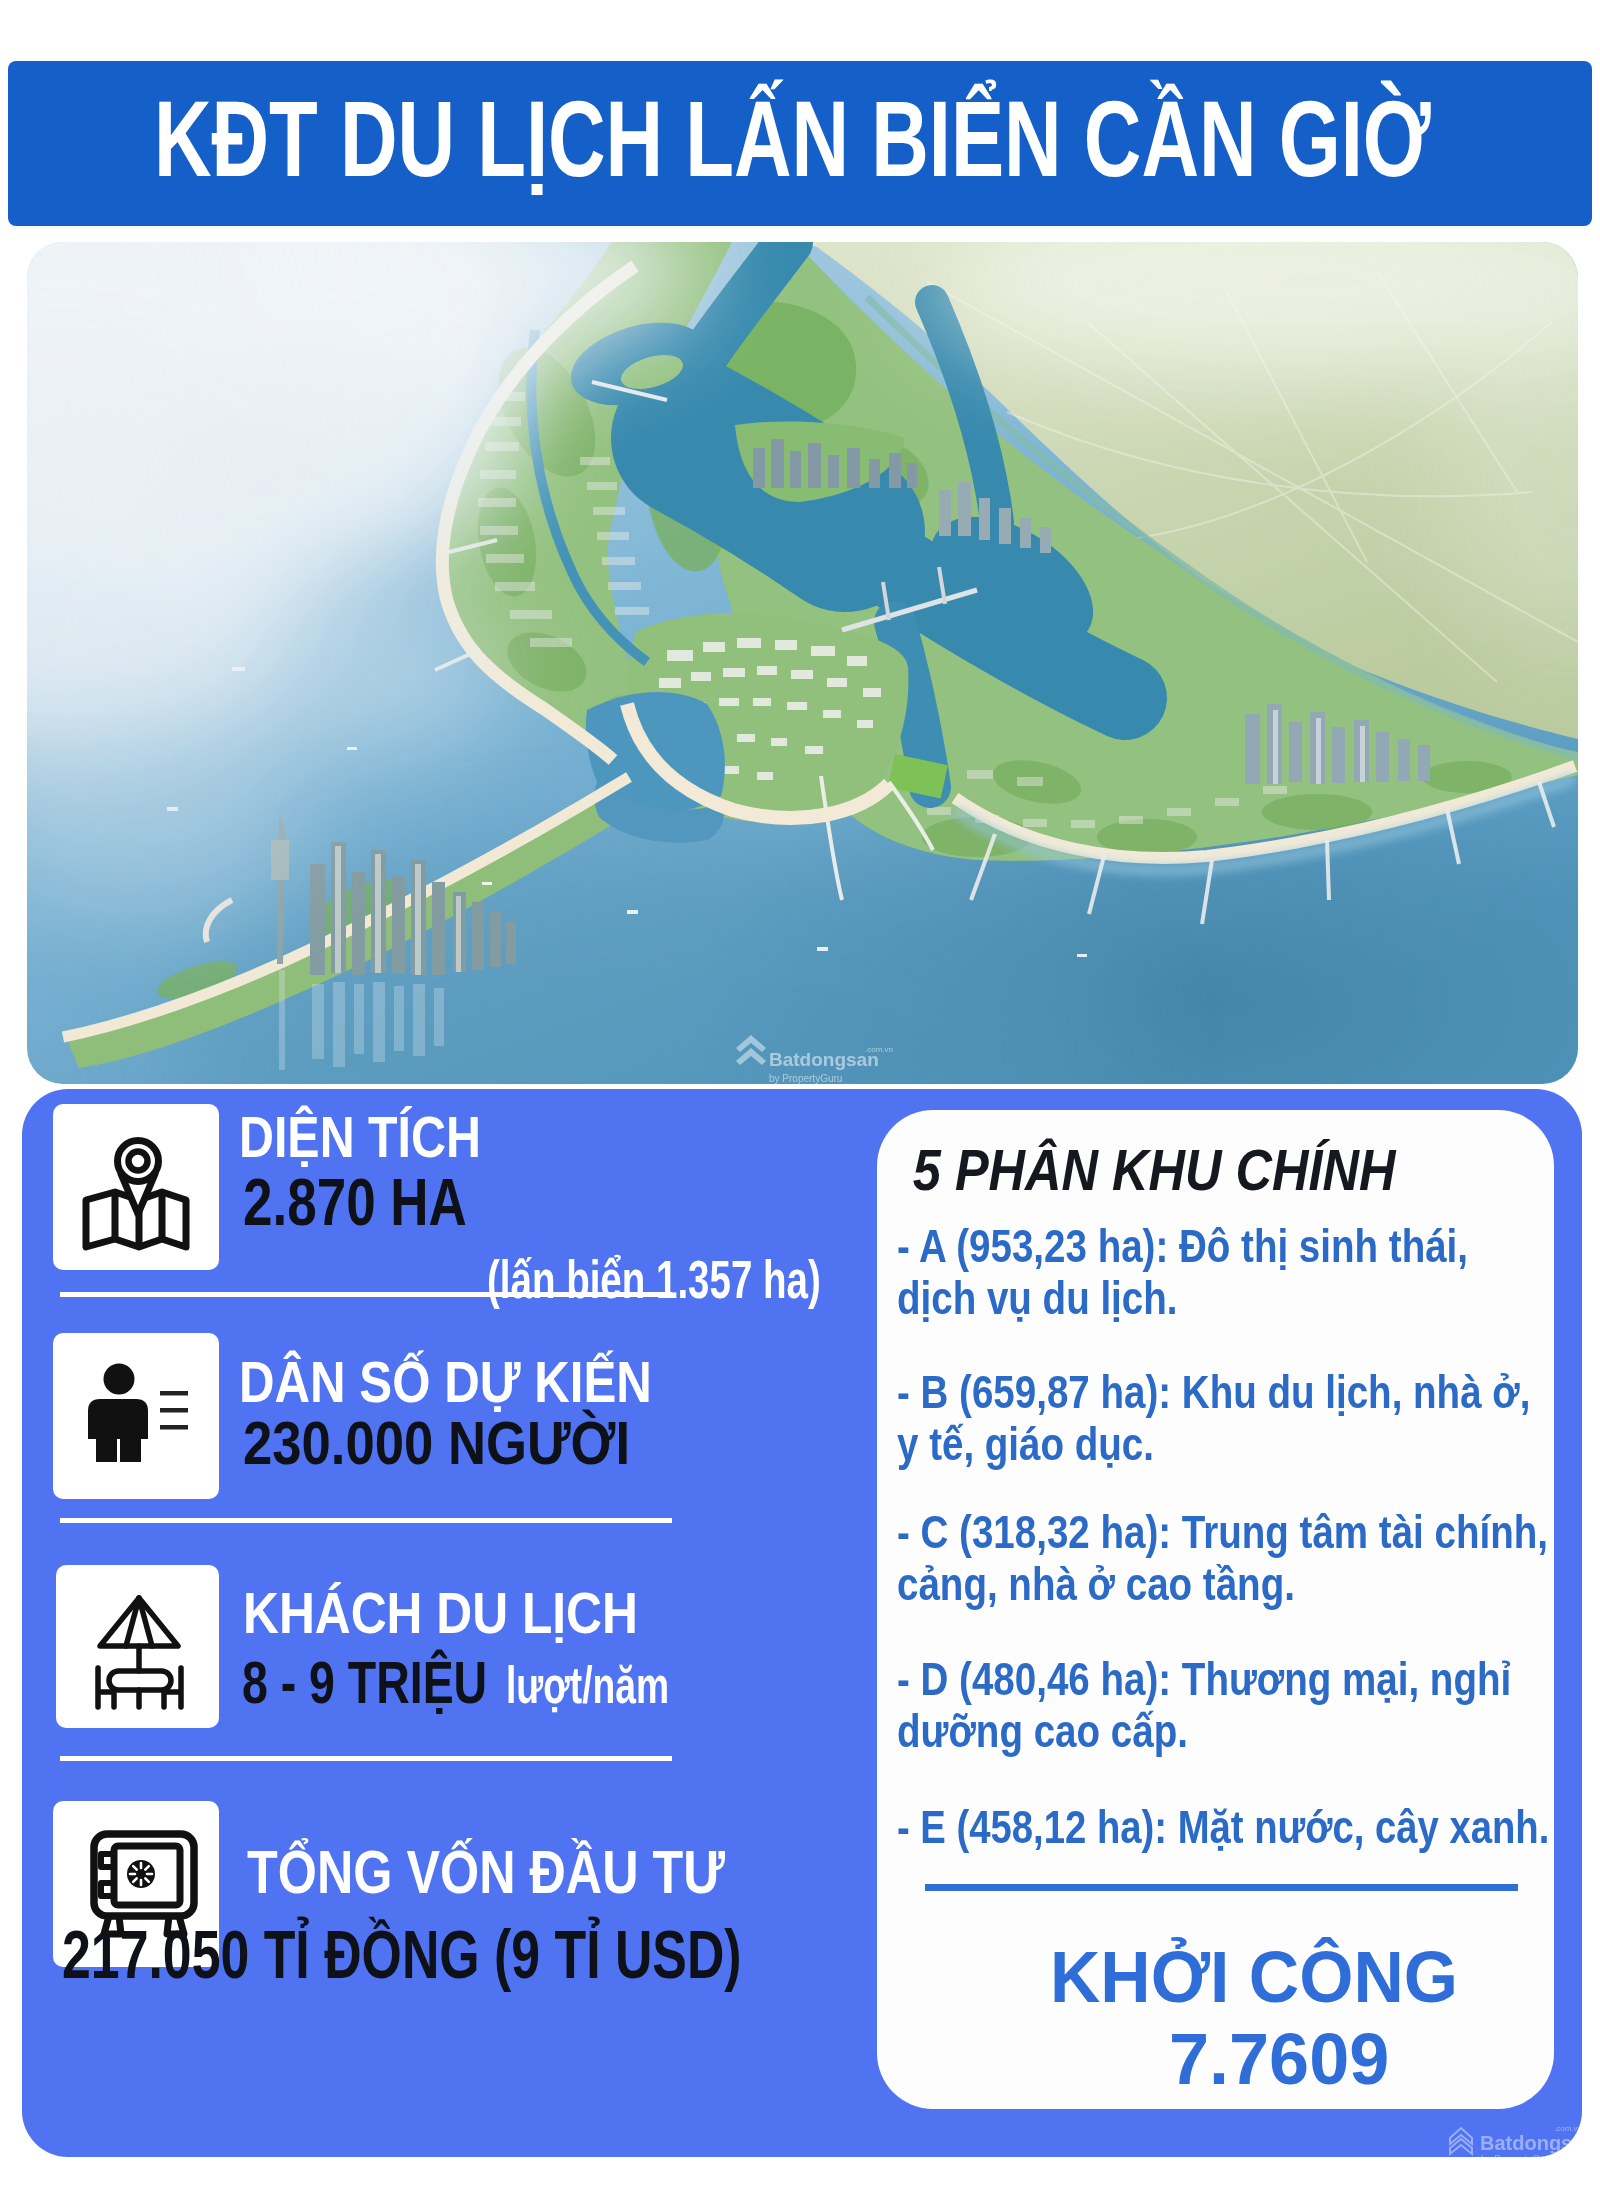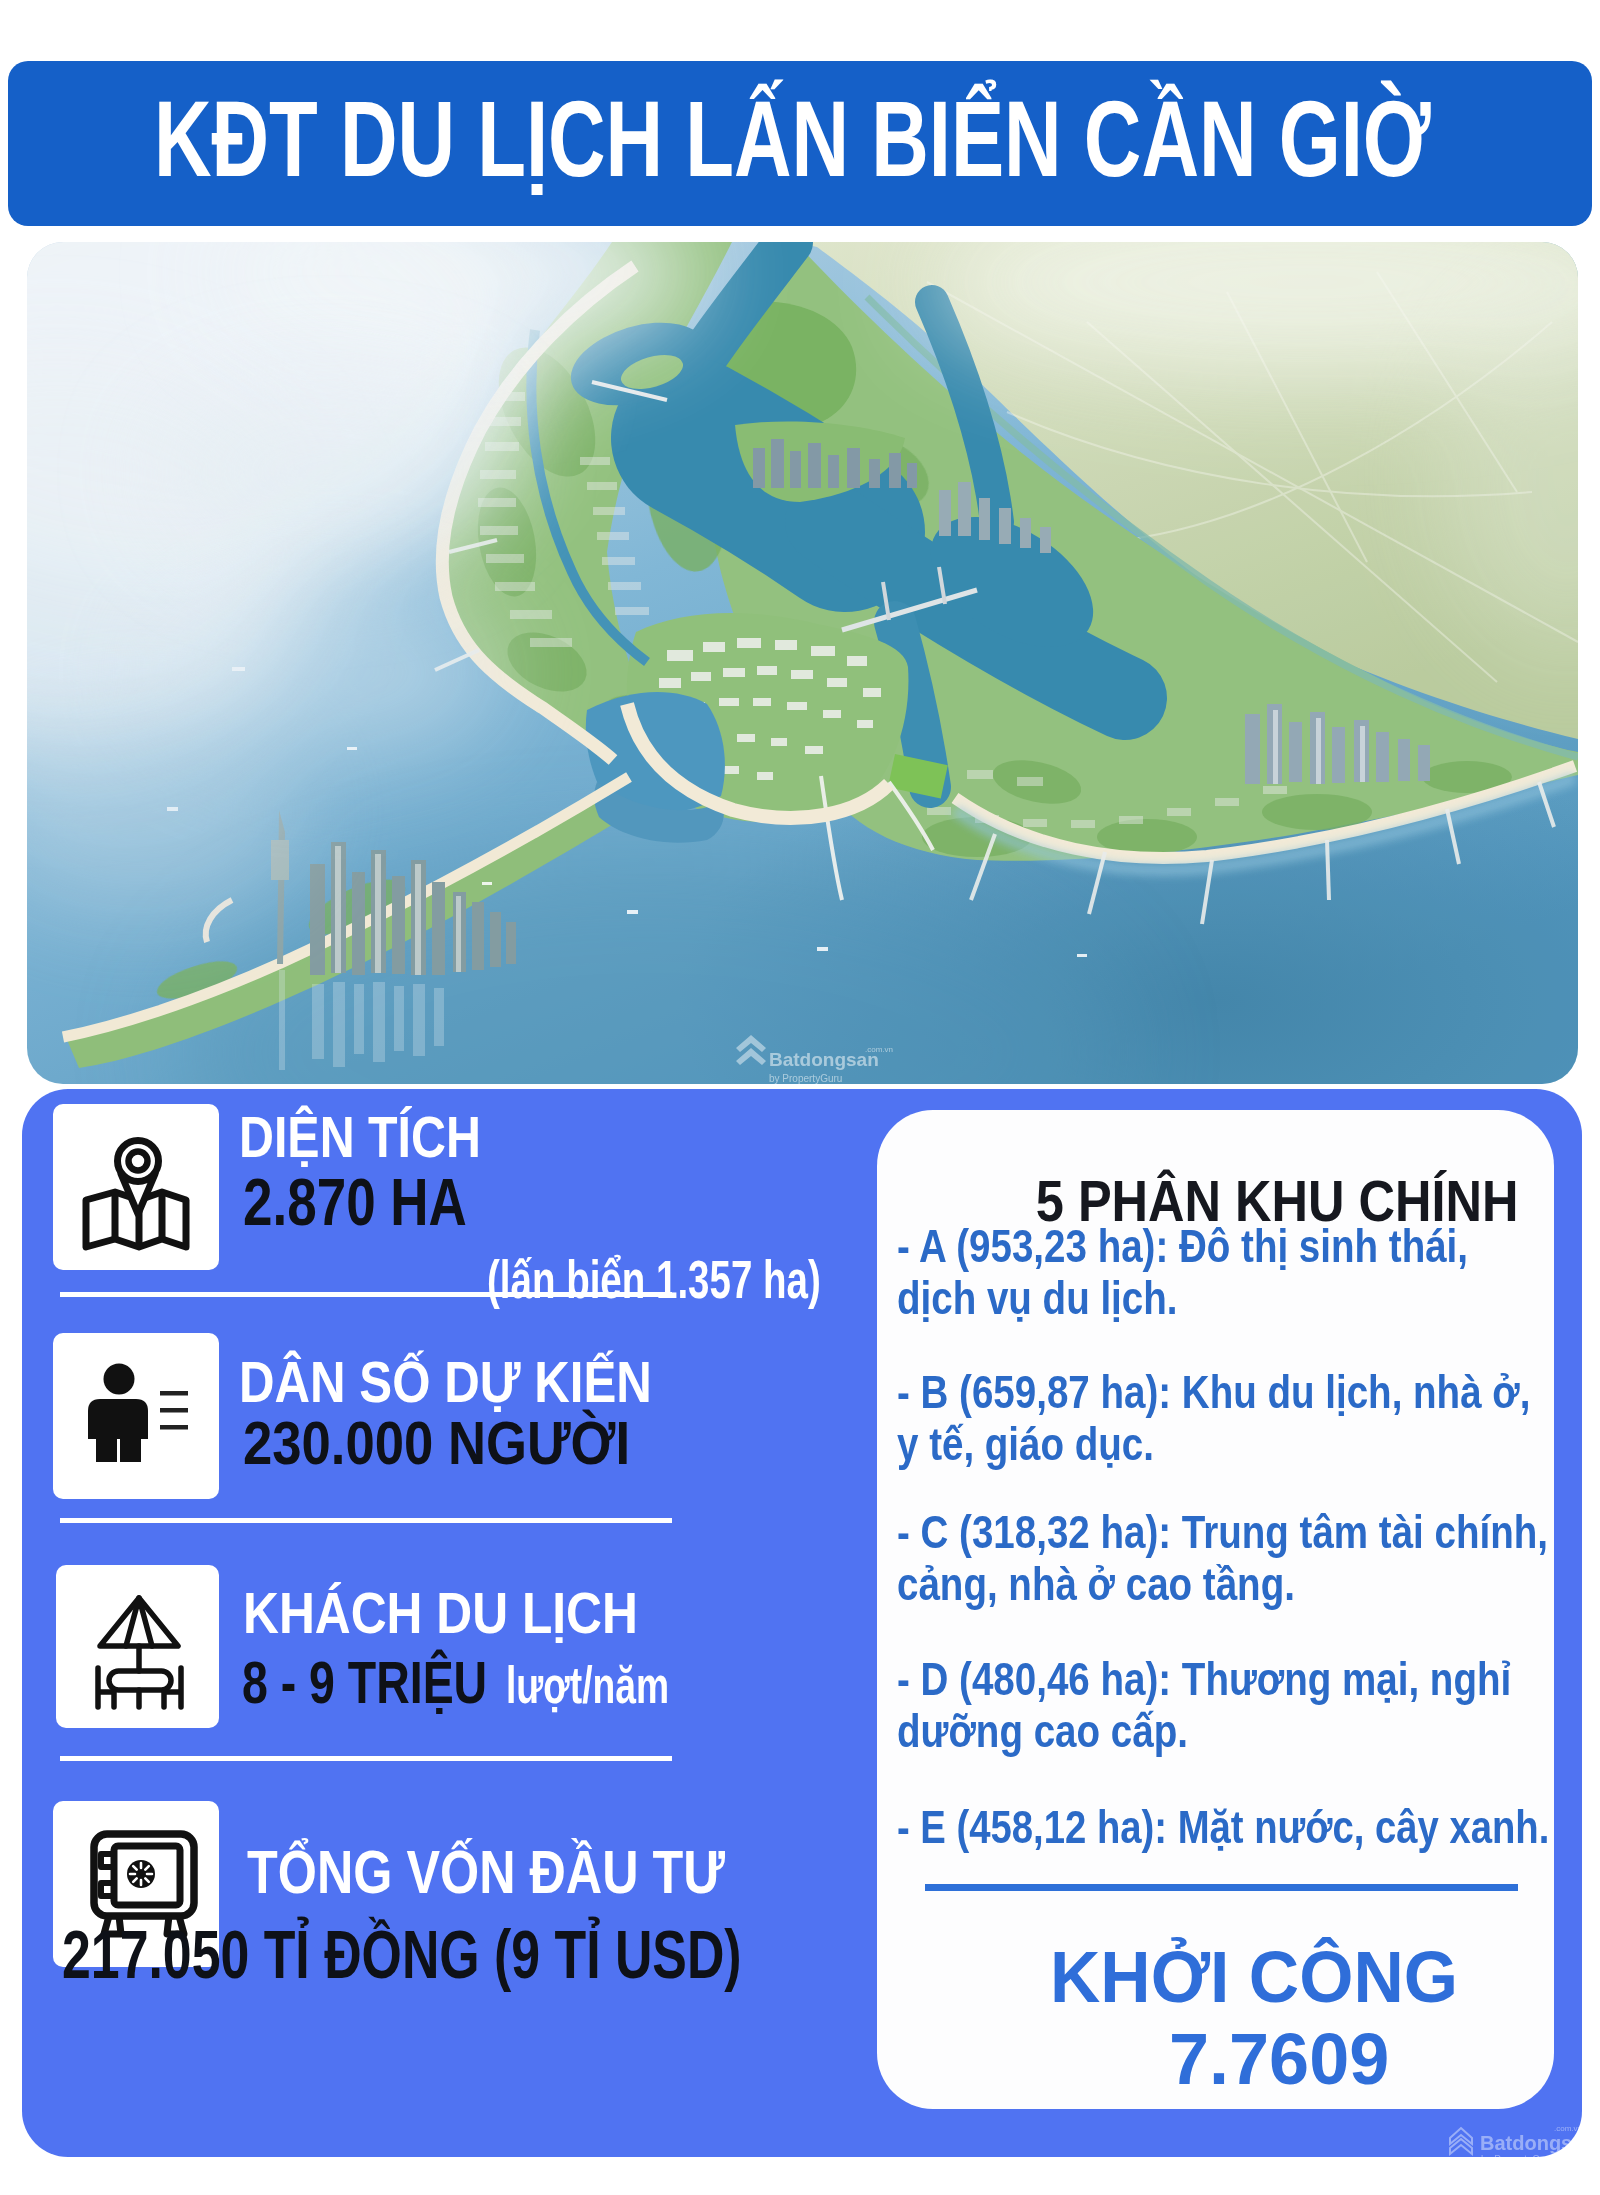--- a/index.html
+++ b/index.html
@@ -3,21 +3,21 @@
 <meta charset="utf-8">
 <style>
   html,body{margin:0;padding:0;background:#ffffff;}
   body{width:1600px;height:2195px;position:relative;font-family:"Liberation Sans",sans-serif;overflow:hidden;}
   .abs{position:absolute;}
   .cx{display:inline-block;white-space:nowrap;transform-origin:left top;}
 </style>
 </head>
 <body>
 
-<div class="abs" style="left:8px;top:61px;width:1584px;height:165px;background:#1560c8;border-radius:20px;">
+<div class="abs" style="left:8px;top:61px;width:1584px;height:165px;background:#1560c8;border-radius:8px;">
   <span class="cx abs" style="left:146px;top:24px;transform:scaleX(0.738);color:#ffffff;font-weight:bold;font-size:108px;line-height:1;">KĐT DU LỊCH LẤN BIỂN CẦN GIỜ</span>
 </div>
 
 <svg class="abs" style="left:27px;top:242px;border-radius:36px;" width="1551" height="842" viewBox="0 0 1551 842">
   <defs>
     <radialGradient id="seadark" cx="0.5" cy="0.5" r="0.5">
       <stop offset="0" stop-color="#3b80a6"></stop>
         <stop offset="1" stop-color="#3b80a6" stop-opacity="0"></stop>
     </radialGradient>
     <linearGradient id="sea" x1="0" y1="0" x2="0.7" y2="1">
@@ -391,21 +391,21 @@
     <path d="M116 115 L114 133 L131 133 L126 115" stroke-width="7"></path>
   </svg>
 </div>
 
 <div class="abs" style="left:247px;top:1836px;"><span class="cx" style="transform:scaleX(0.812);color:#ffffff;font-weight:bold;font-size:62px;">TỔNG VỐN ĐẦU TƯ</span></div>
 
 <div class="abs" style="left:62px;top:1915px;"><span class="cx" style="transform:scaleX(0.751);color:#0e1118;font-weight:bold;font-size:69px;">217.050 TỈ ĐỒNG (9 TỈ USD)</span></div>
 
 <div class="abs" style="left:877px;top:1110px;width:677px;height:999px;background:#fdfdfe;border-radius:56px;"></div>
 
-<div class="abs" style="left:877px;top:1167px;width:677px;text-align:right;"><span class="cx" style="transform-origin:center top;transform:scaleX(0.871);color:#16181f;font-weight:bold;font-size:58px;">5 PHÂN KHU CHÍNH</span></div>
+<div class="abs" style="left:877px;top:1136px;width:677px;text-align:left;font-style:italic;"><span class="cx" style="transform-origin:center top;transform:scaleX(0.871);color:#16181f;font-weight:bold;font-size:58px;">5 PHÂN KHU CHÍNH</span></div>
 
 <div class="abs" style="left:897px;top:1220px;"><span class="cx" style="transform:scaleX(0.82);color:#2b6ac7;font-weight:bold;font-size:47px;line-height:52px;">- A (953,23 ha): Đô thị sinh thái,<br>dịch vụ du lịch.</span></div>
 
 <div class="abs" style="left:897px;top:1366px;"><span class="cx" style="transform:scaleX(0.82);color:#2b6ac7;font-weight:bold;font-size:47px;line-height:52px;">- B (659,87 ha): Khu du lịch, nhà ở,<br>y tế, giáo dục.</span></div>
 
 <div class="abs" style="left:897px;top:1506px;"><span class="cx" style="transform:scaleX(0.82);color:#2b6ac7;font-weight:bold;font-size:47px;line-height:52px;">- C (318,32 ha): Trung tâm tài chính,<br>cảng, nhà ở cao tầng.</span></div>
 
 <div class="abs" style="left:897px;top:1653px;"><span class="cx" style="transform:scaleX(0.82);color:#2b6ac7;font-weight:bold;font-size:47px;line-height:52px;">- D (480,46 ha): Thương mại, nghỉ<br>dưỡng cao cấp.</span></div>
 
 <div class="abs" style="left:897px;top:1801px;"><span class="cx" style="transform:scaleX(0.814);color:#2b6ac7;font-weight:bold;font-size:47px;line-height:52px;">- E (458,12 ha): Mặt nước, cây xanh.</span></div>

